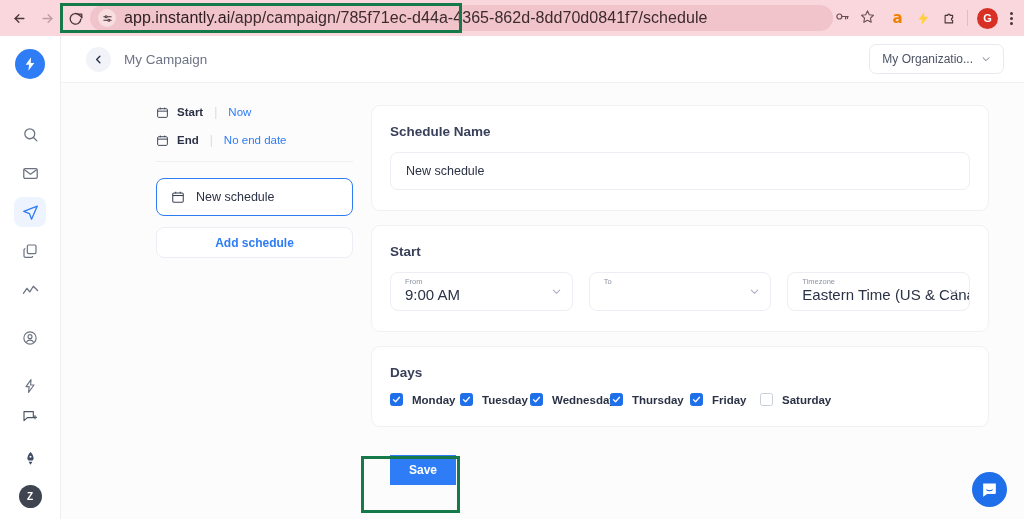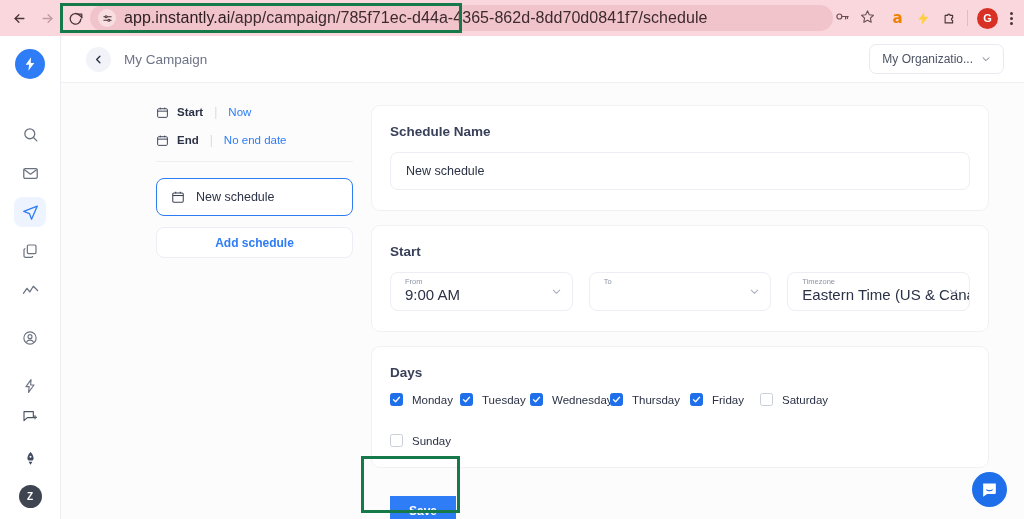--- a/index.html
+++ b/index.html
@@ -217,21 +217,21 @@
     position: relative;
     padding: 4px 26px 0 14px;
     overflow: hidden;
   }
   .select-label { font-size: 7.5px; color: #8d94a4; line-height: 10px; }
   .select-value { font-size: 15px; color: #2b3246; line-height: 16px; white-space: nowrap; }
   .select-chevron {
     position: absolute; right: 10px; top: 50%; transform: translateY(-50%);
     color: #a6acbb;
   }
-  .days-row { display: flex; align-items: center; flex-wrap: wrap; row-gap: 28px; }
+  .days-row { display: flex; align-items: center; flex-wrap: wrap; row-gap: 35px; font-weight: bold; }
   .day-item { display: flex; align-items: center; width: 70px; }
   .day-item.wide { width: 80px; text-align: right; }
   .cb {
     width: 13px; height: 13px; border-radius: 2.5px;
     border: 1.3px solid #c9ced9; background: #fff;
     display: flex; align-items: center; justify-content: center;
     flex: 0 0 auto;
   }
   .cb.checked { background: #1f6feb; border-color: #1f6feb; }
   .day-label { font-size: 11.5px; color: #2b3246; margin-left: 9px; white-space: nowrap; }
@@ -543,24 +543,20 @@
               <svg width="9" height="9" viewBox="0 0 24 24" fill="none" stroke="#fff" stroke-width="3.4" stroke-linecap="round" stroke-linejoin="round">
                 <polyline points="4 12.5 9.5 18 20 6"></polyline>
               </svg>
             </span>
           <span class="day-label">Friday</span>
         </label>
         <label class="day-item wide">
           <span class="cb"></span>
           <span class="day-label">Saturday</span>
         </label>
-        <label class="day-item" style="width:100%">
-          <span class="cb"></span>
-          <span class="day-label">Sunday</span>
-        </label>
       </div>
     </div>
 
     <div class="save-area">
       <button class="save-btn">Save</button>
     </div>
   </div>
 </div>
 
 <div class="annot annot-save"></div>

